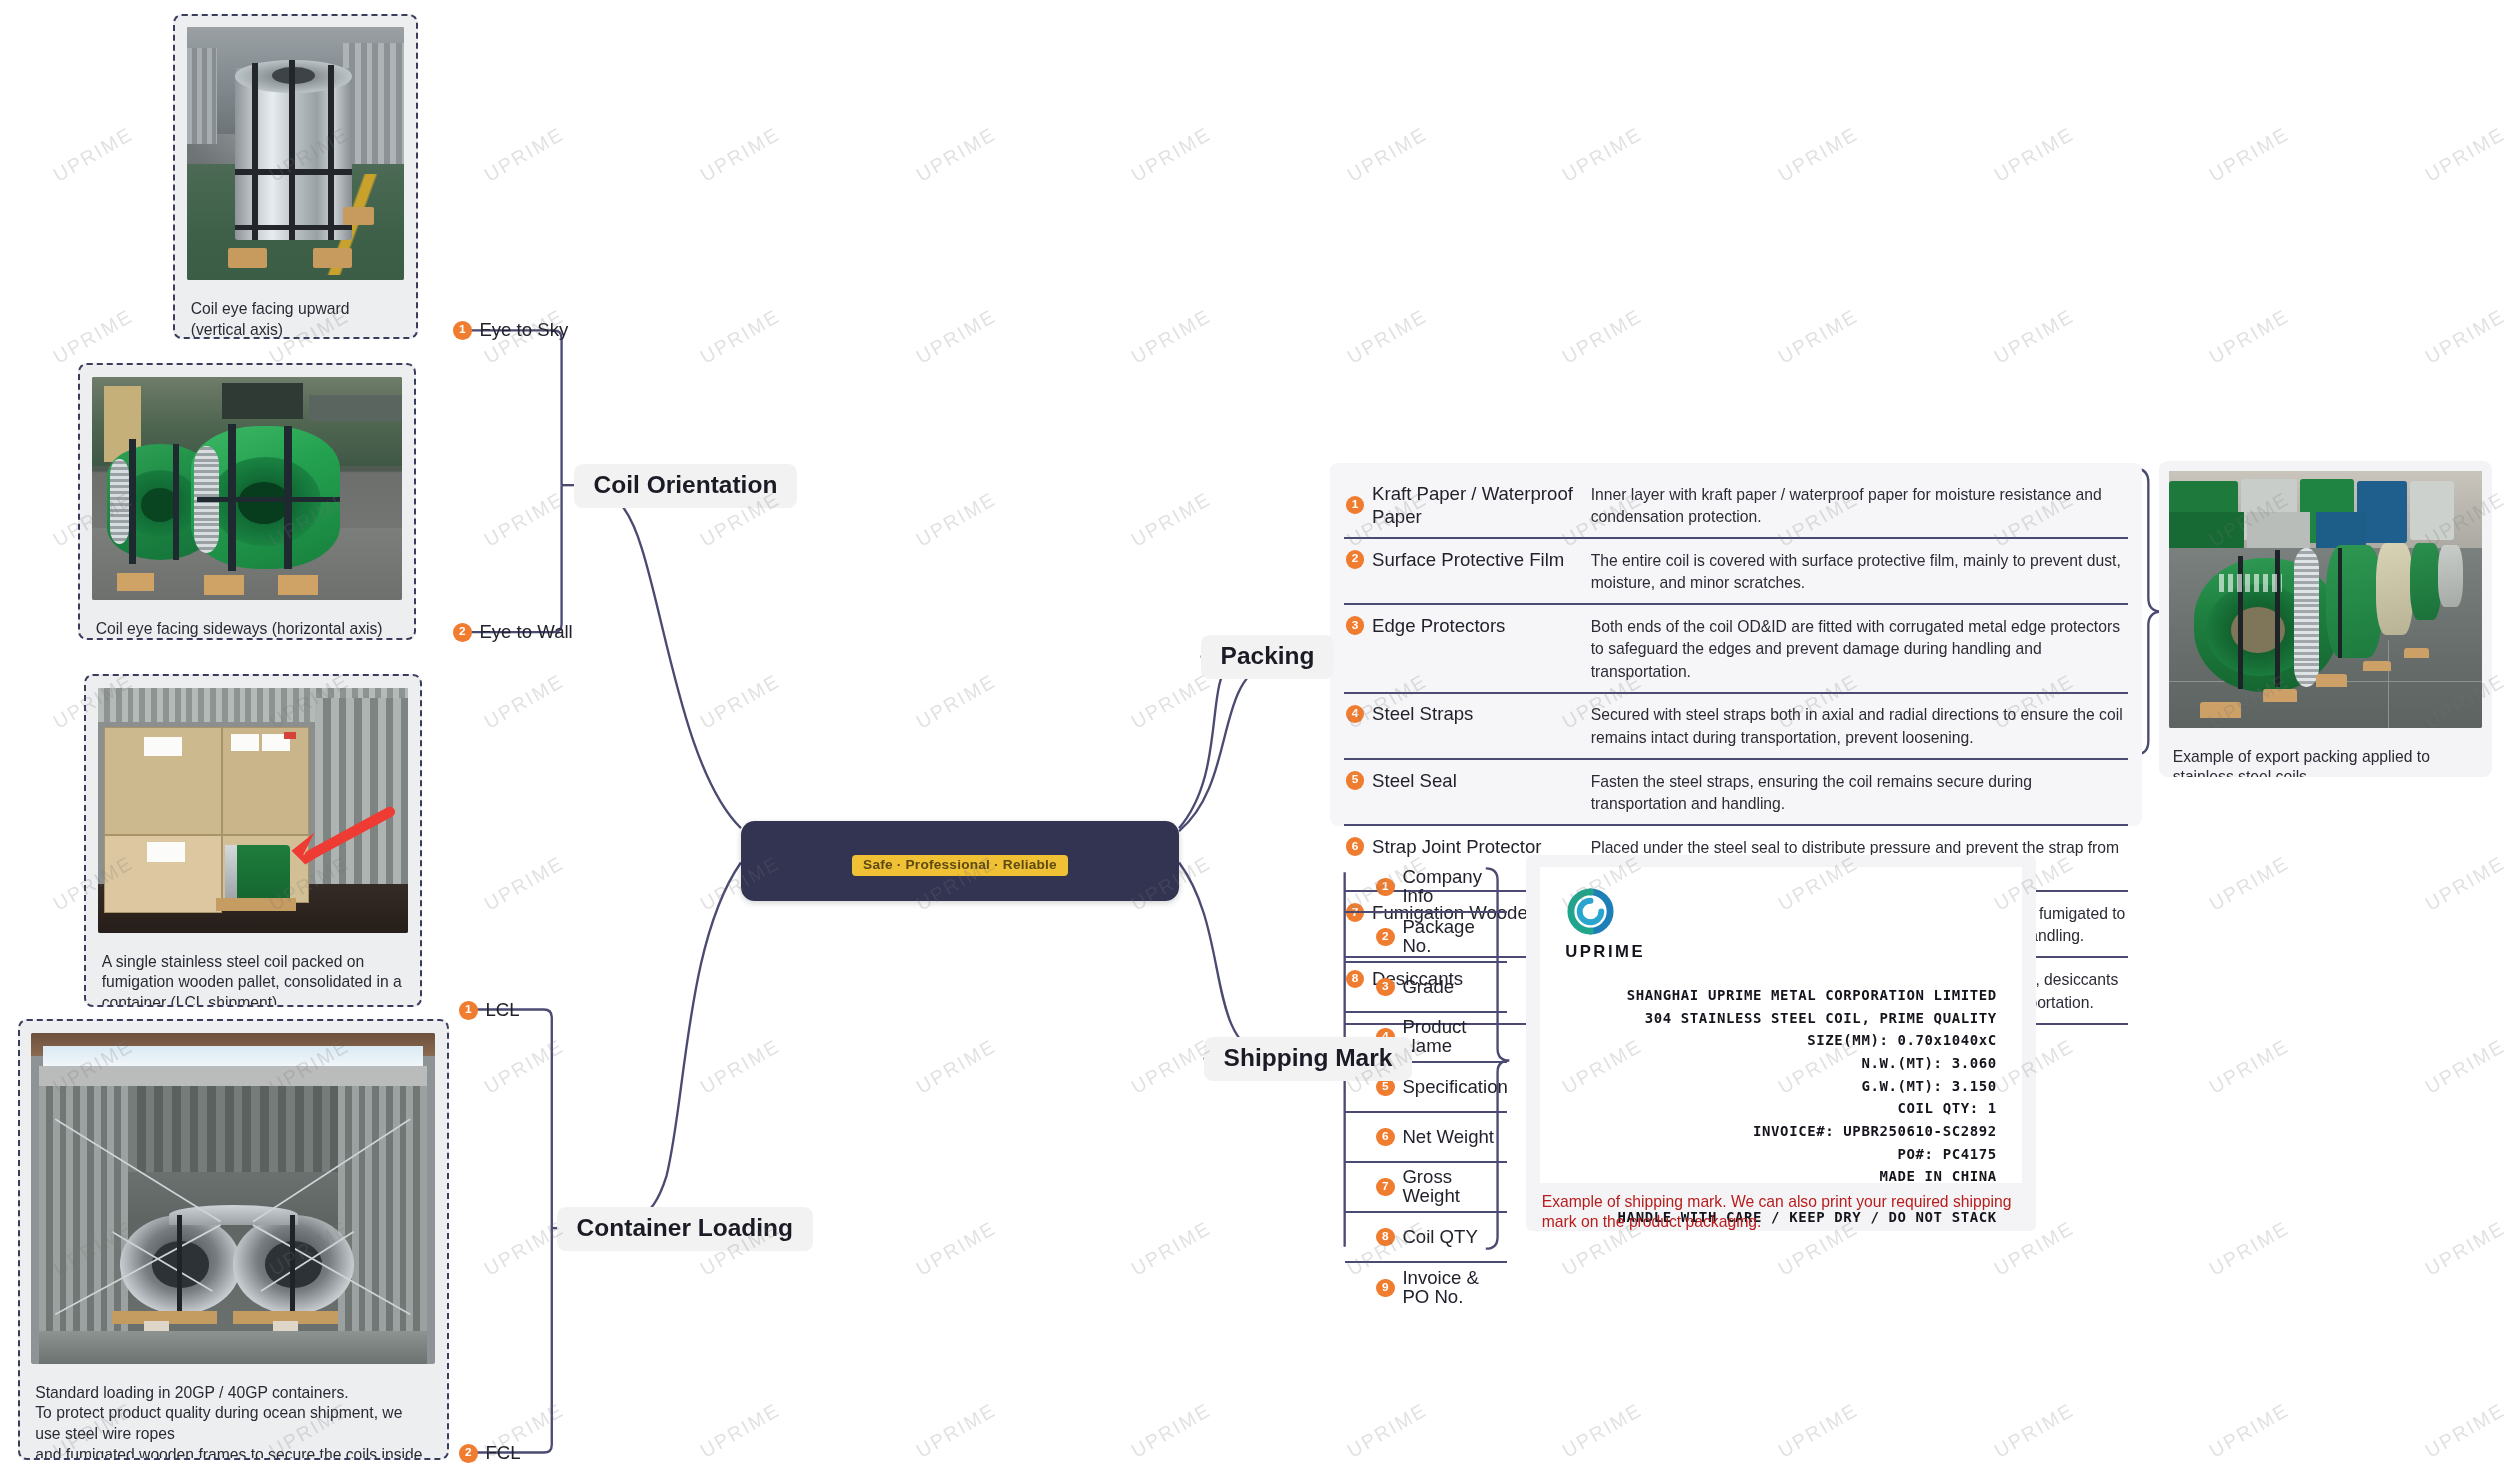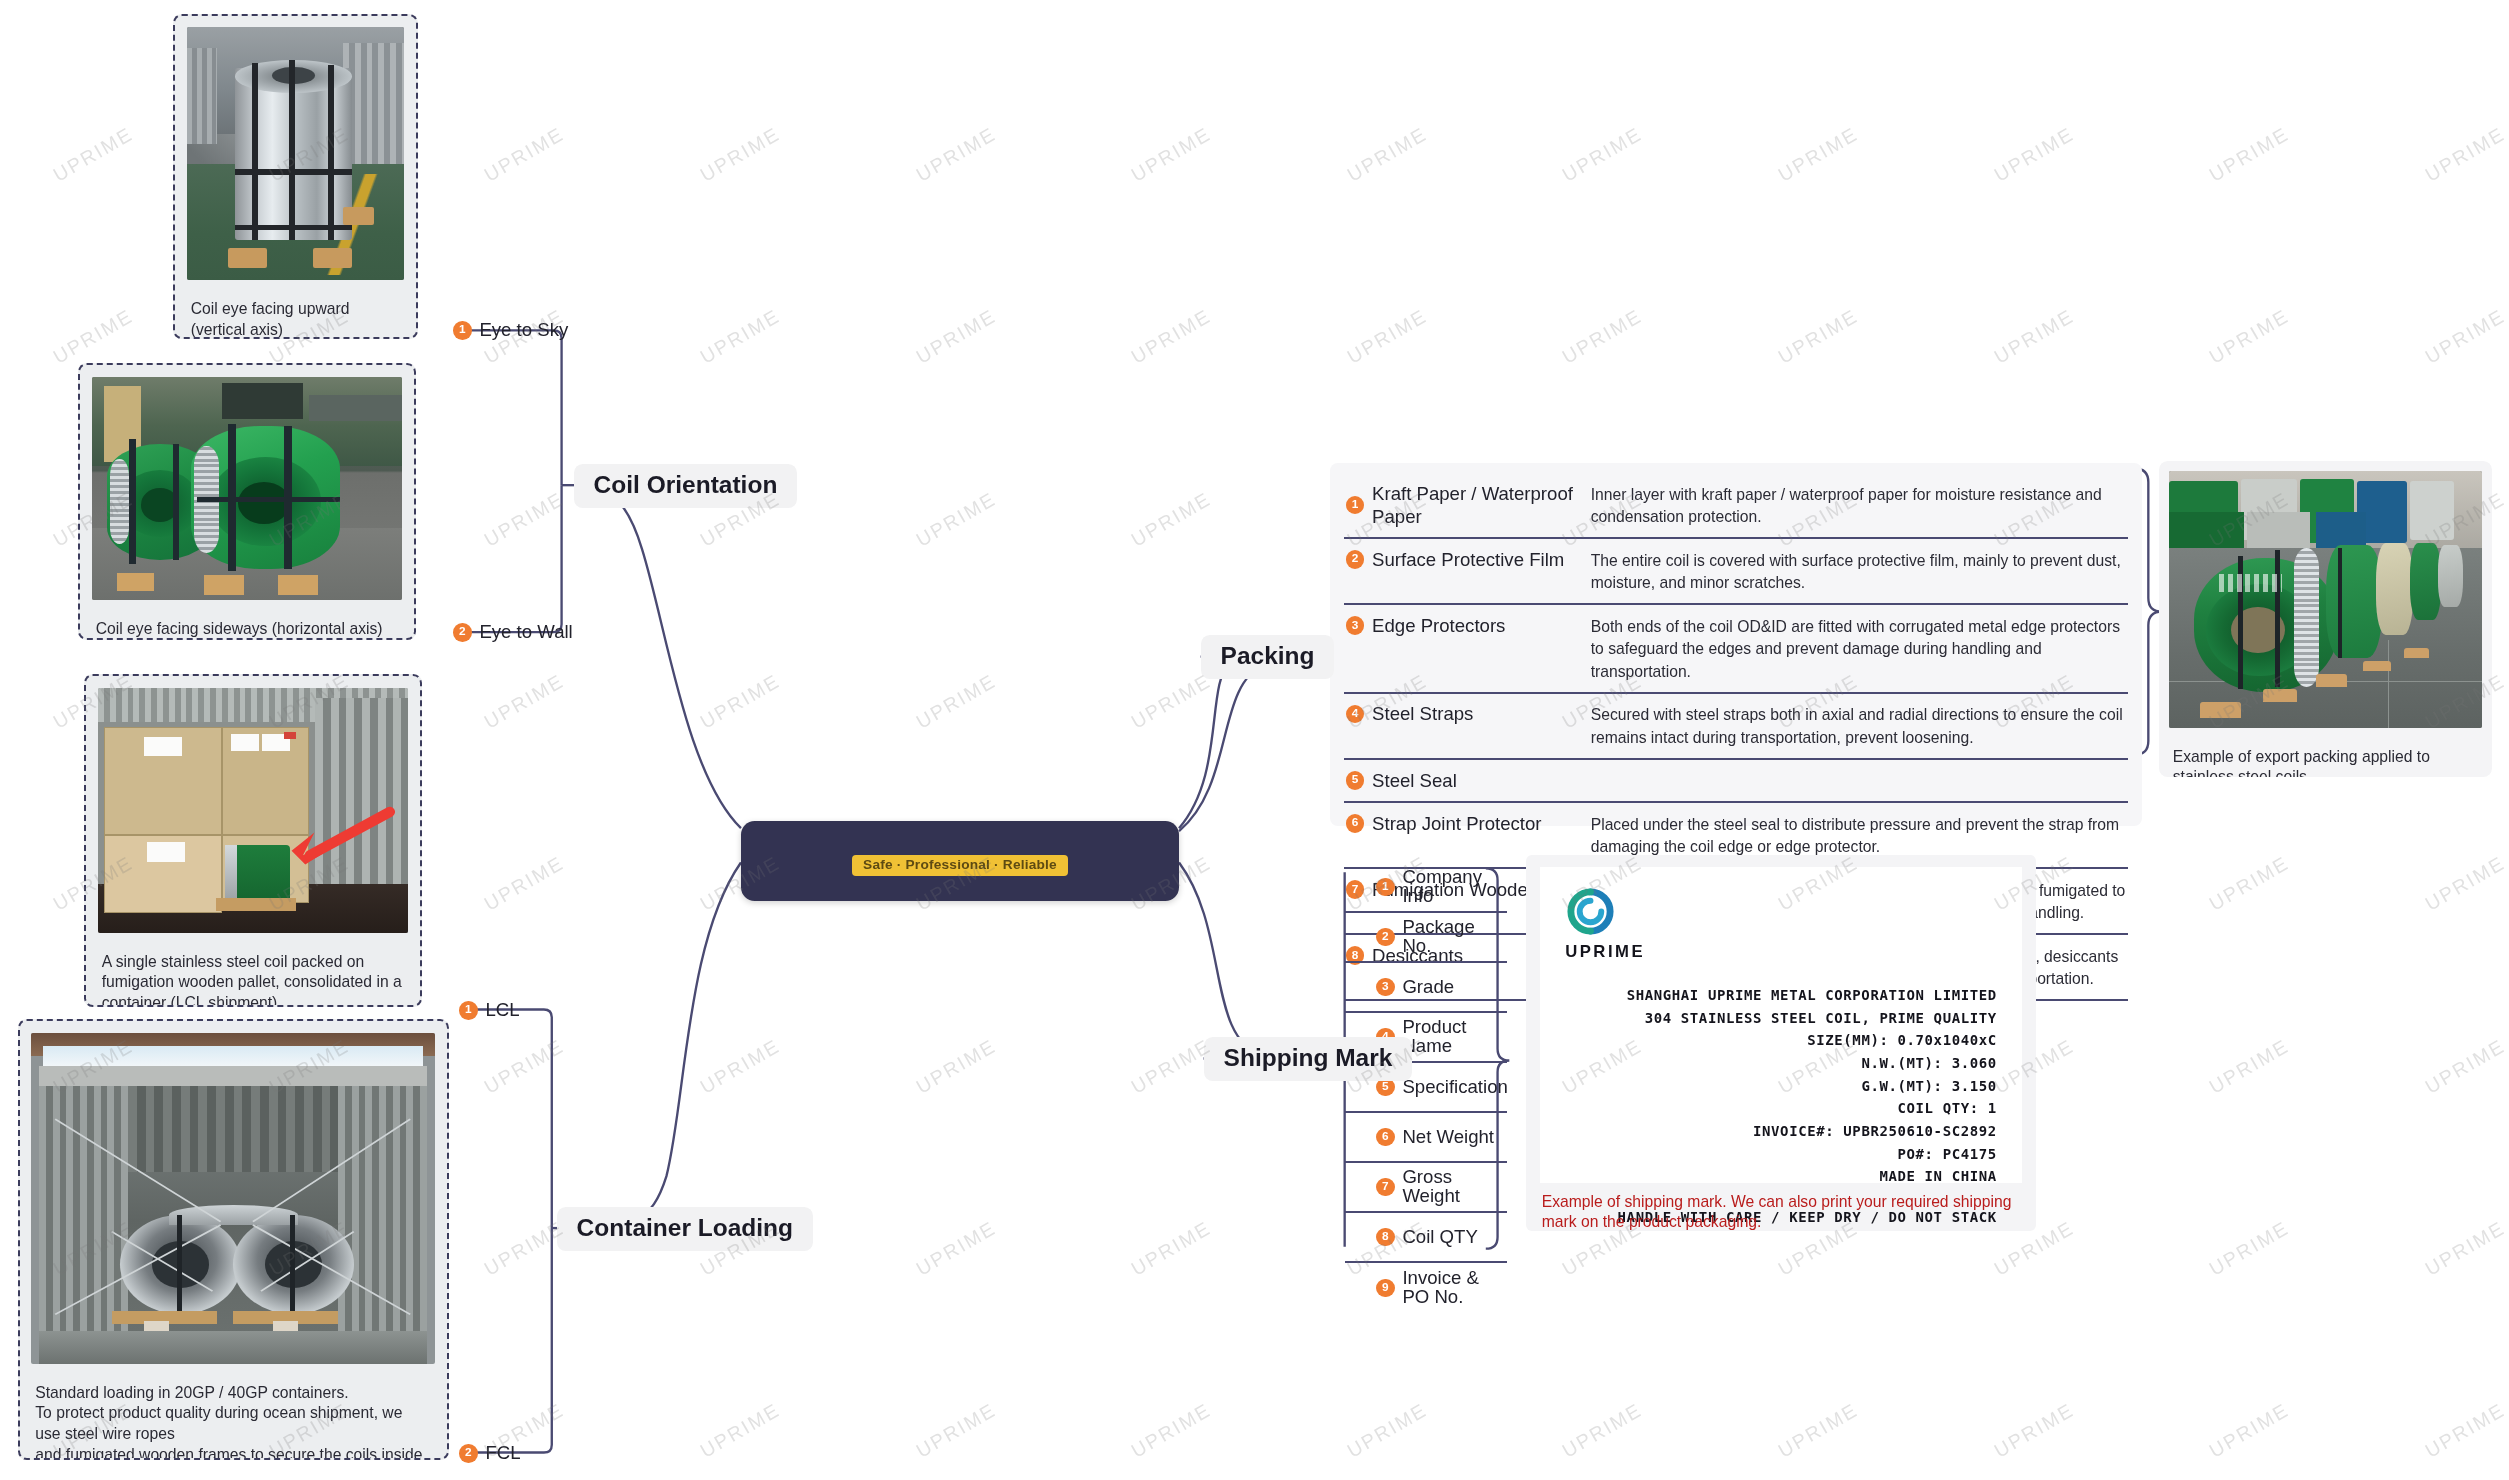--- a/index.html
+++ b/index.html
@@ -406,20 +406,21 @@
         <span class="num">4</span>
         <span>Steel Straps</span>
       </div>
       <div class="pdesc">Secured with steel straps both in axial and radial directions to ensure the coil remains intact during transportation, prevent loosening.</div>
     </div>
     <div class="prow">
       <div class="pname">
         <span class="num">5</span>
         <span>Steel Seal</span>
       </div>
+      <div class="pdesc">Fasten the steel straps, ensuring the coil remains secure during transportation and handling.</div>
     </div>
     <div class="prow">
       <div class="pname">
         <span class="num">6</span>
         <span>Strap Joint Protector</span>
       </div>
       <div class="pdesc">Placed under the steel seal to distribute pressure and prevent the strap from damaging the coil edge or edge protector.</div>
     </div>
     <div class="prow">
       <div class="pname">

